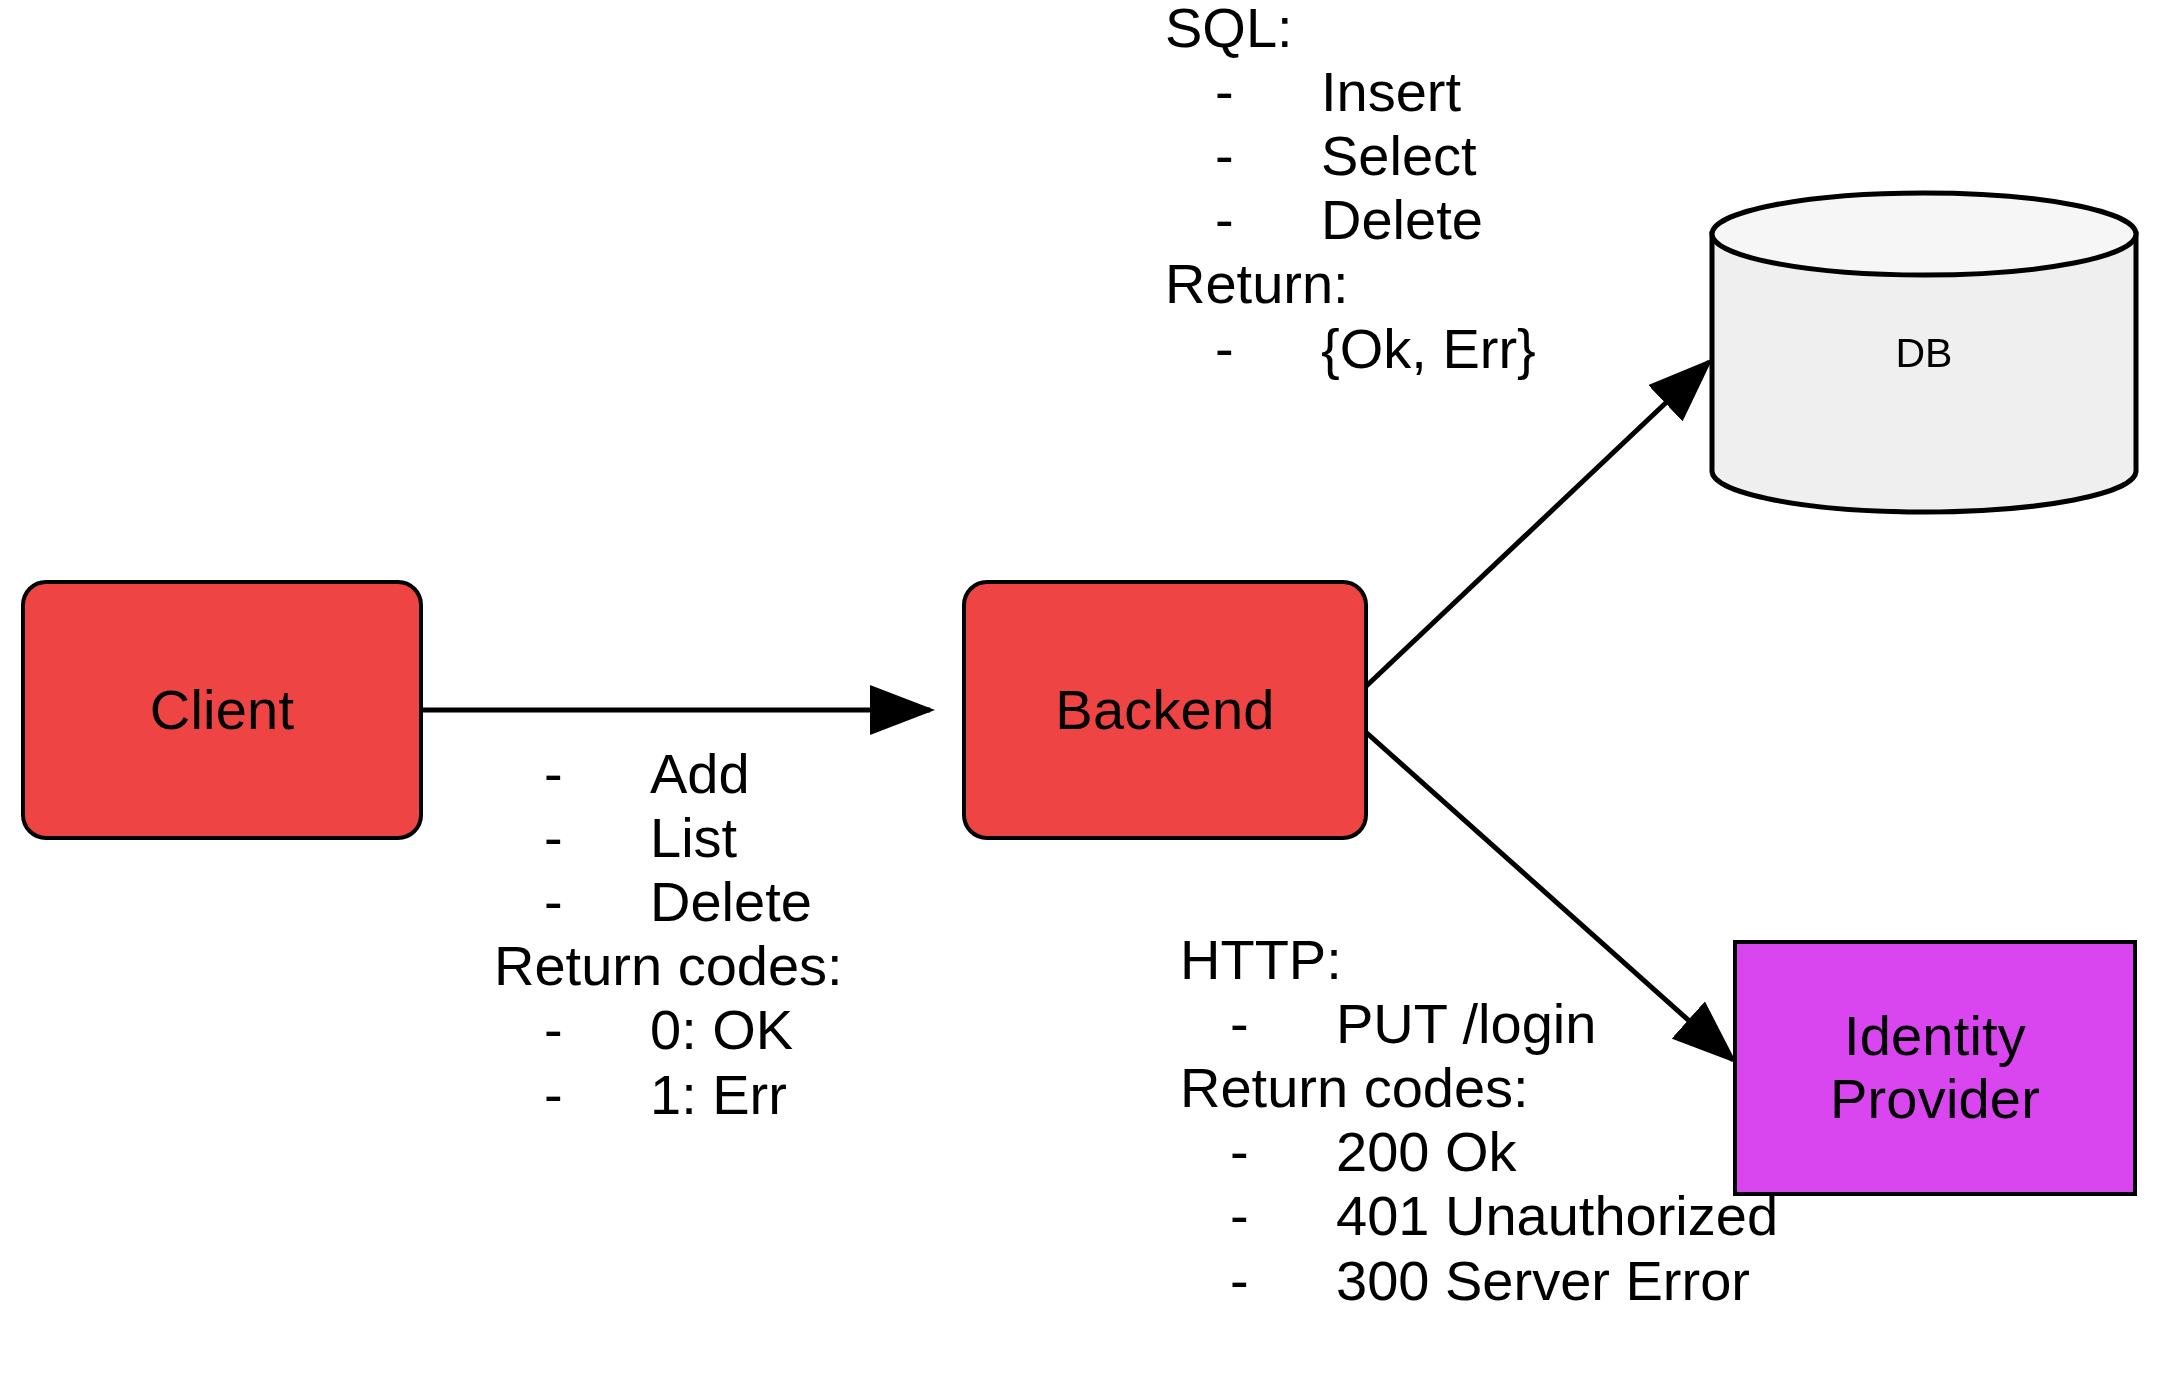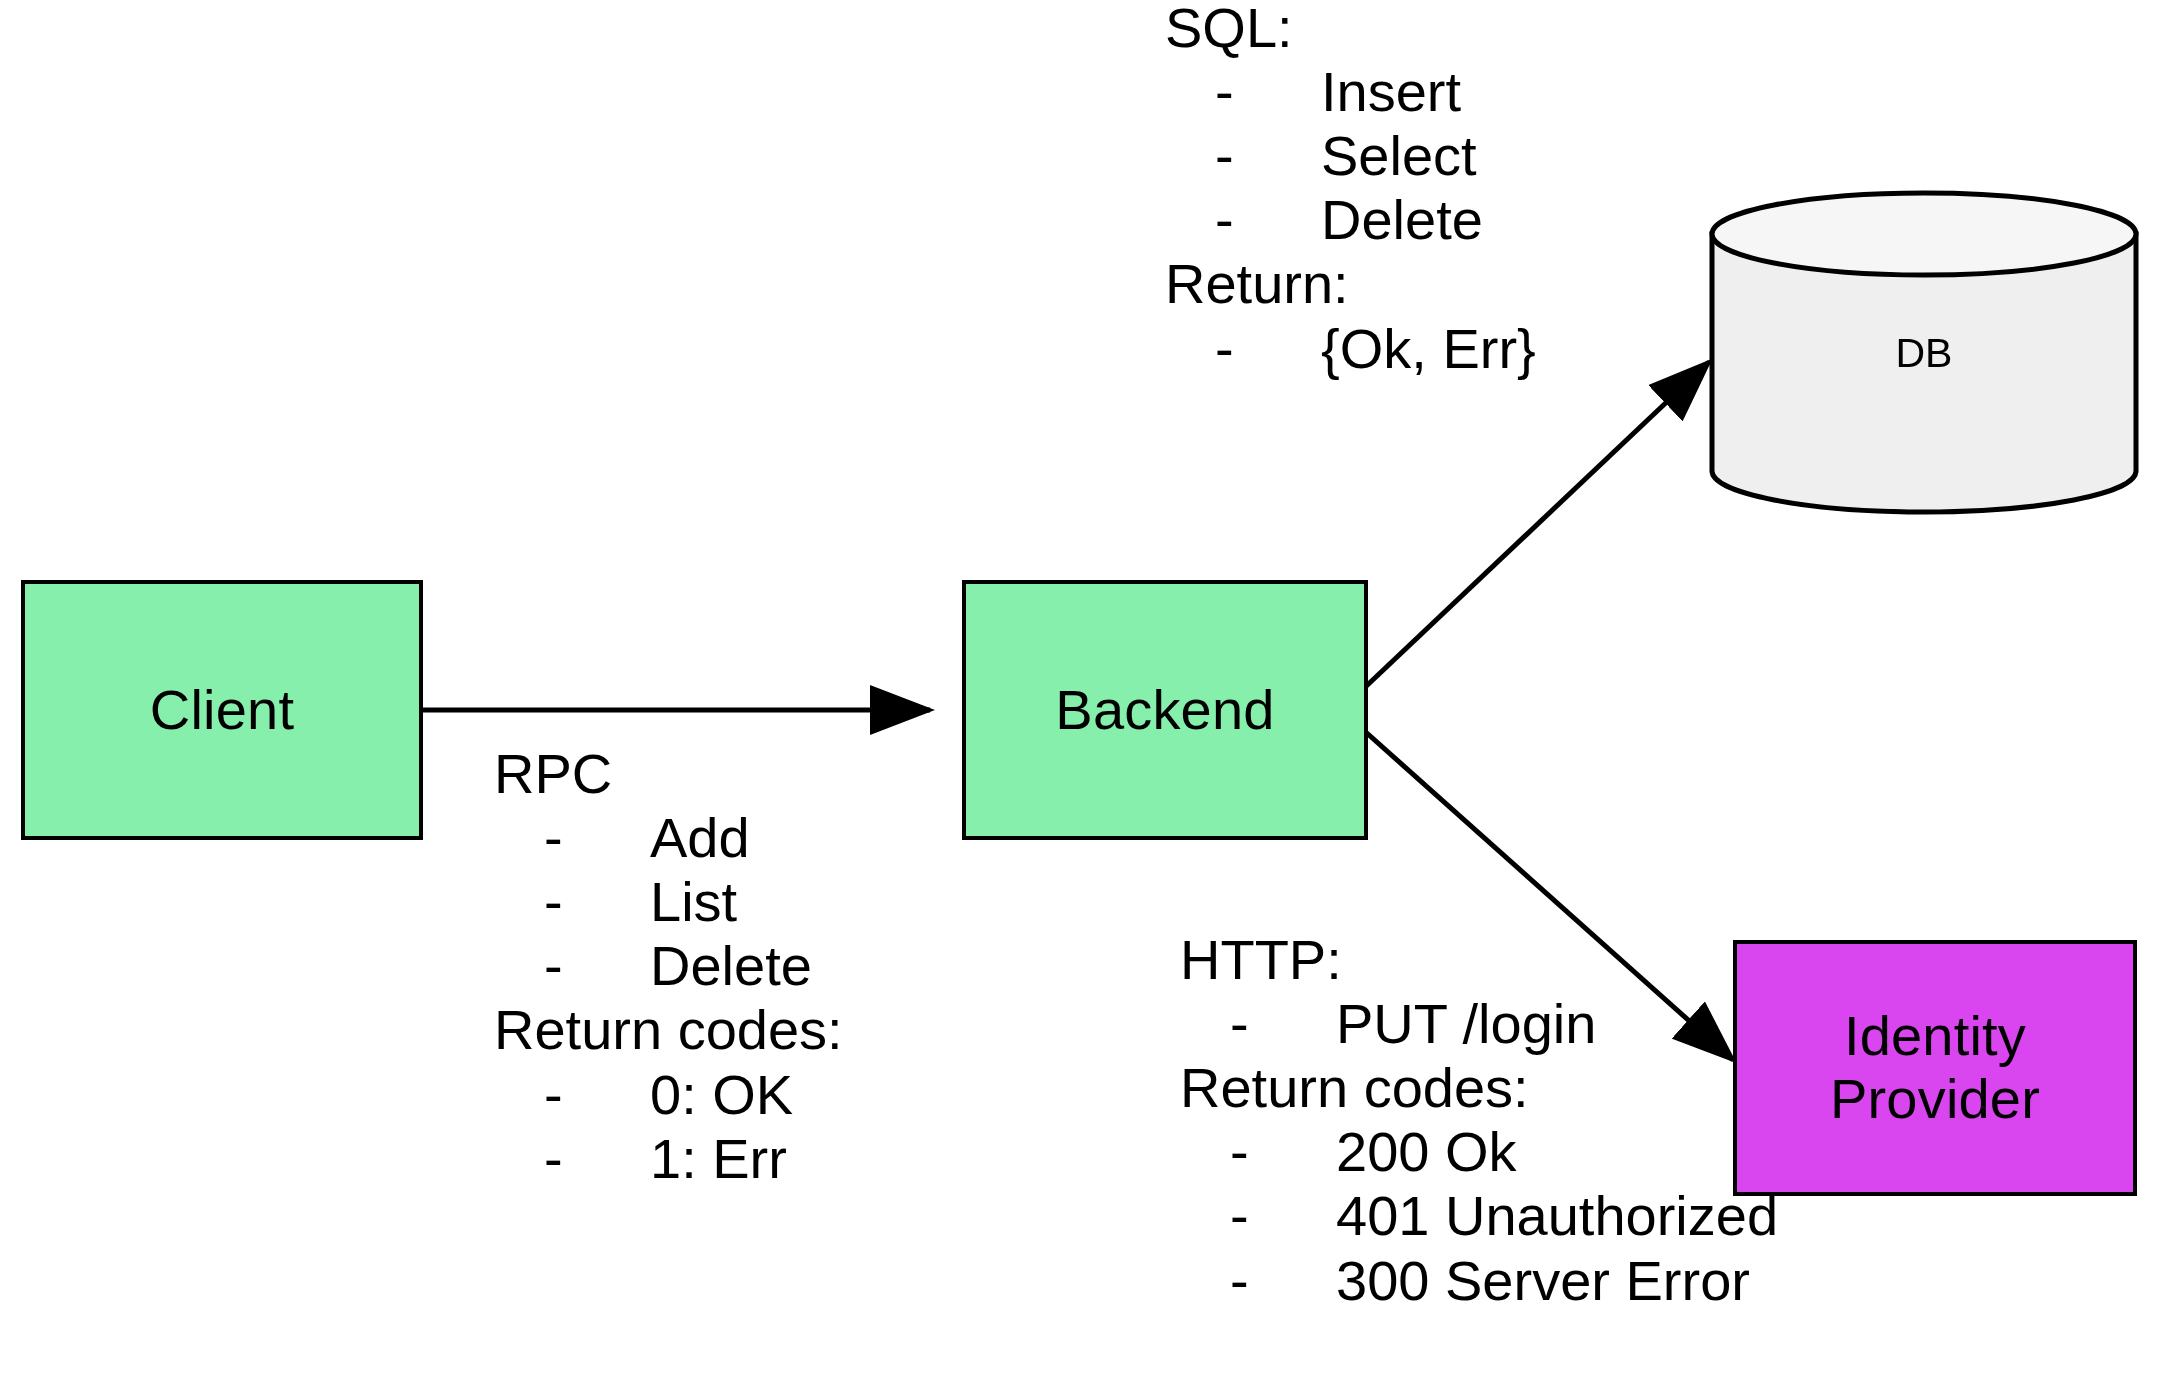--- a/index.html
+++ b/index.html
@@ -39,21 +39,21 @@
   .node-label {
     font-size: 56px;
     line-height: 1.12;
     color: #000000;
     letter-spacing: 0.2px;
     white-space: pre-line;
   }
   .box {
     border: 4px solid #000000;
   }
-  .box-yellow { background: #86efac; }
+  .box-yellow { background: #ef4444; border-radius: 25px; }
   .box-gray   { background: #d946ef; }
 
   
   .cylinder {
     position: absolute;
     box-sizing: border-box;
   }
   .cyl-svg {
     position: absolute;
     left: 0;
@@ -137,21 +137,20 @@
     </svg>
     <div class="cyl-label">DB</div>
   </div>
 
   <div class="node box box-gray" style="left:1733px; top:940px; width:404px; height:256px;">
     <span class="node-label">Identity
 Provider</span>
   </div>
 
   <div class="annot" style="left:494px; top:742px;">
-    <span class="annot-head">RPC</span>
 
     <div class="annot-item">
       <span class="annot-dash">-</span>
       <span class="annot-text">Add</span>
     </div>
     <div class="annot-item">
       <span class="annot-dash">-</span>
       <span class="annot-text">List</span>
     </div>
     <div class="annot-item">

